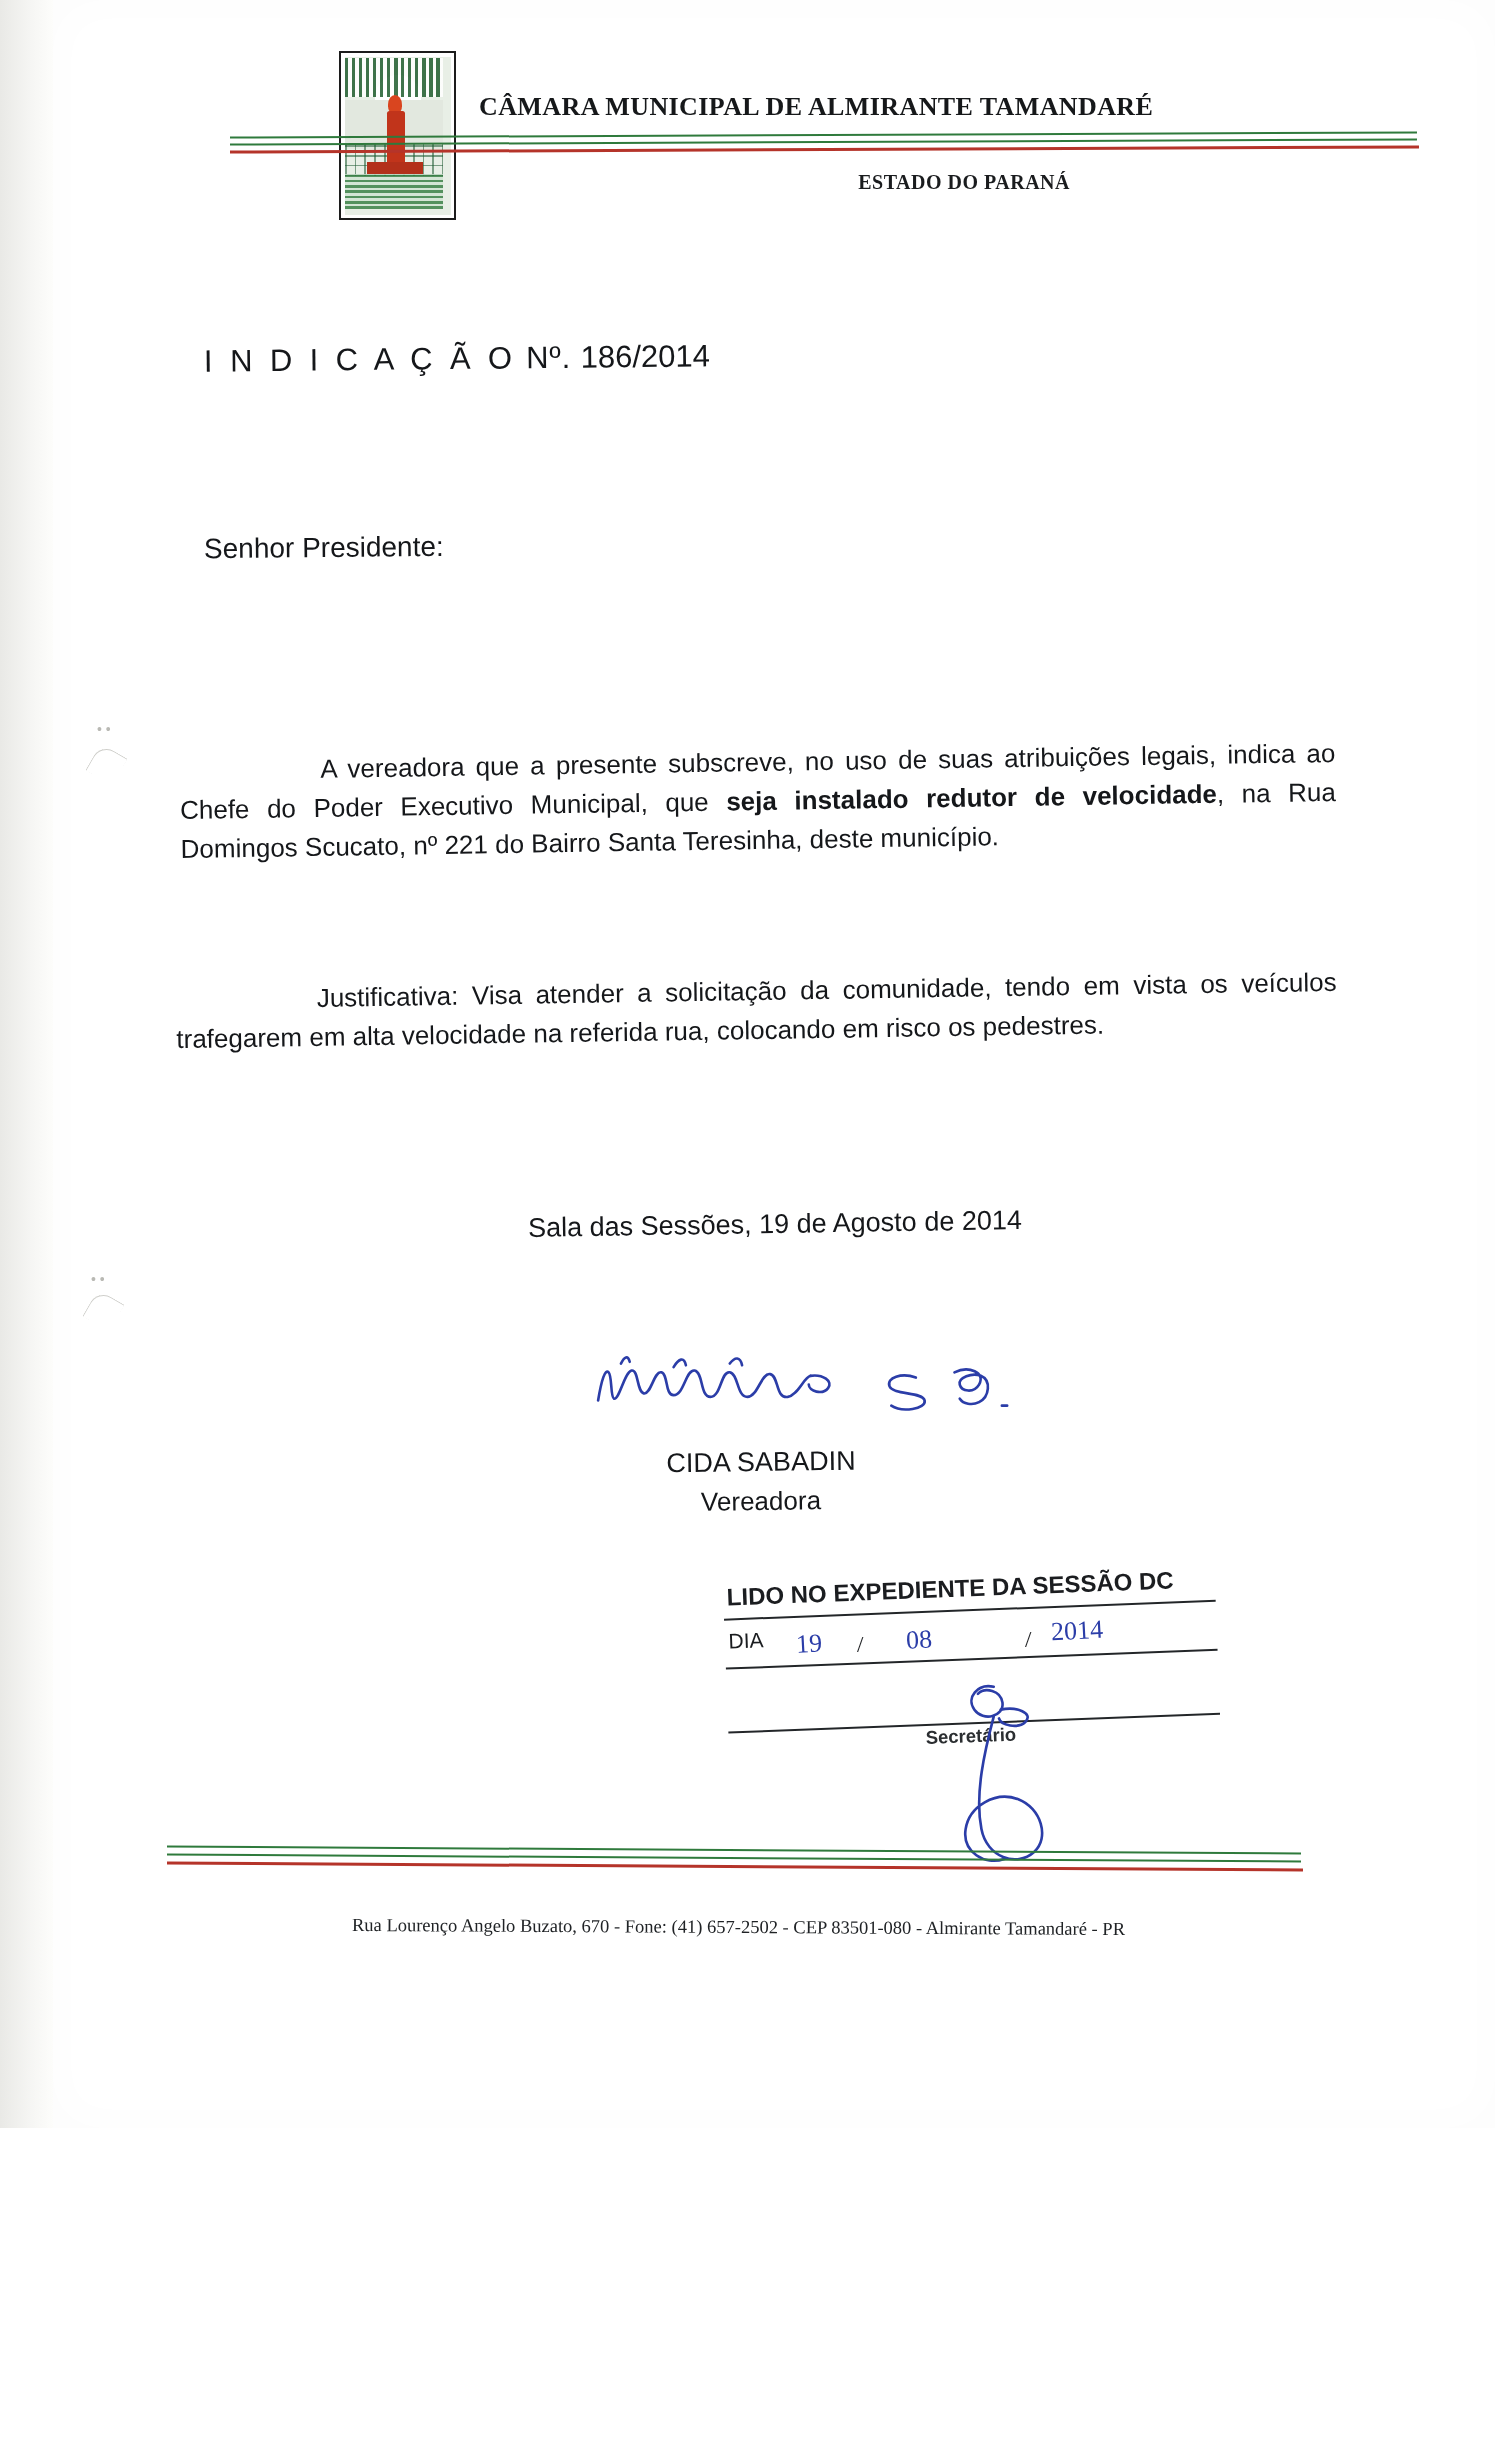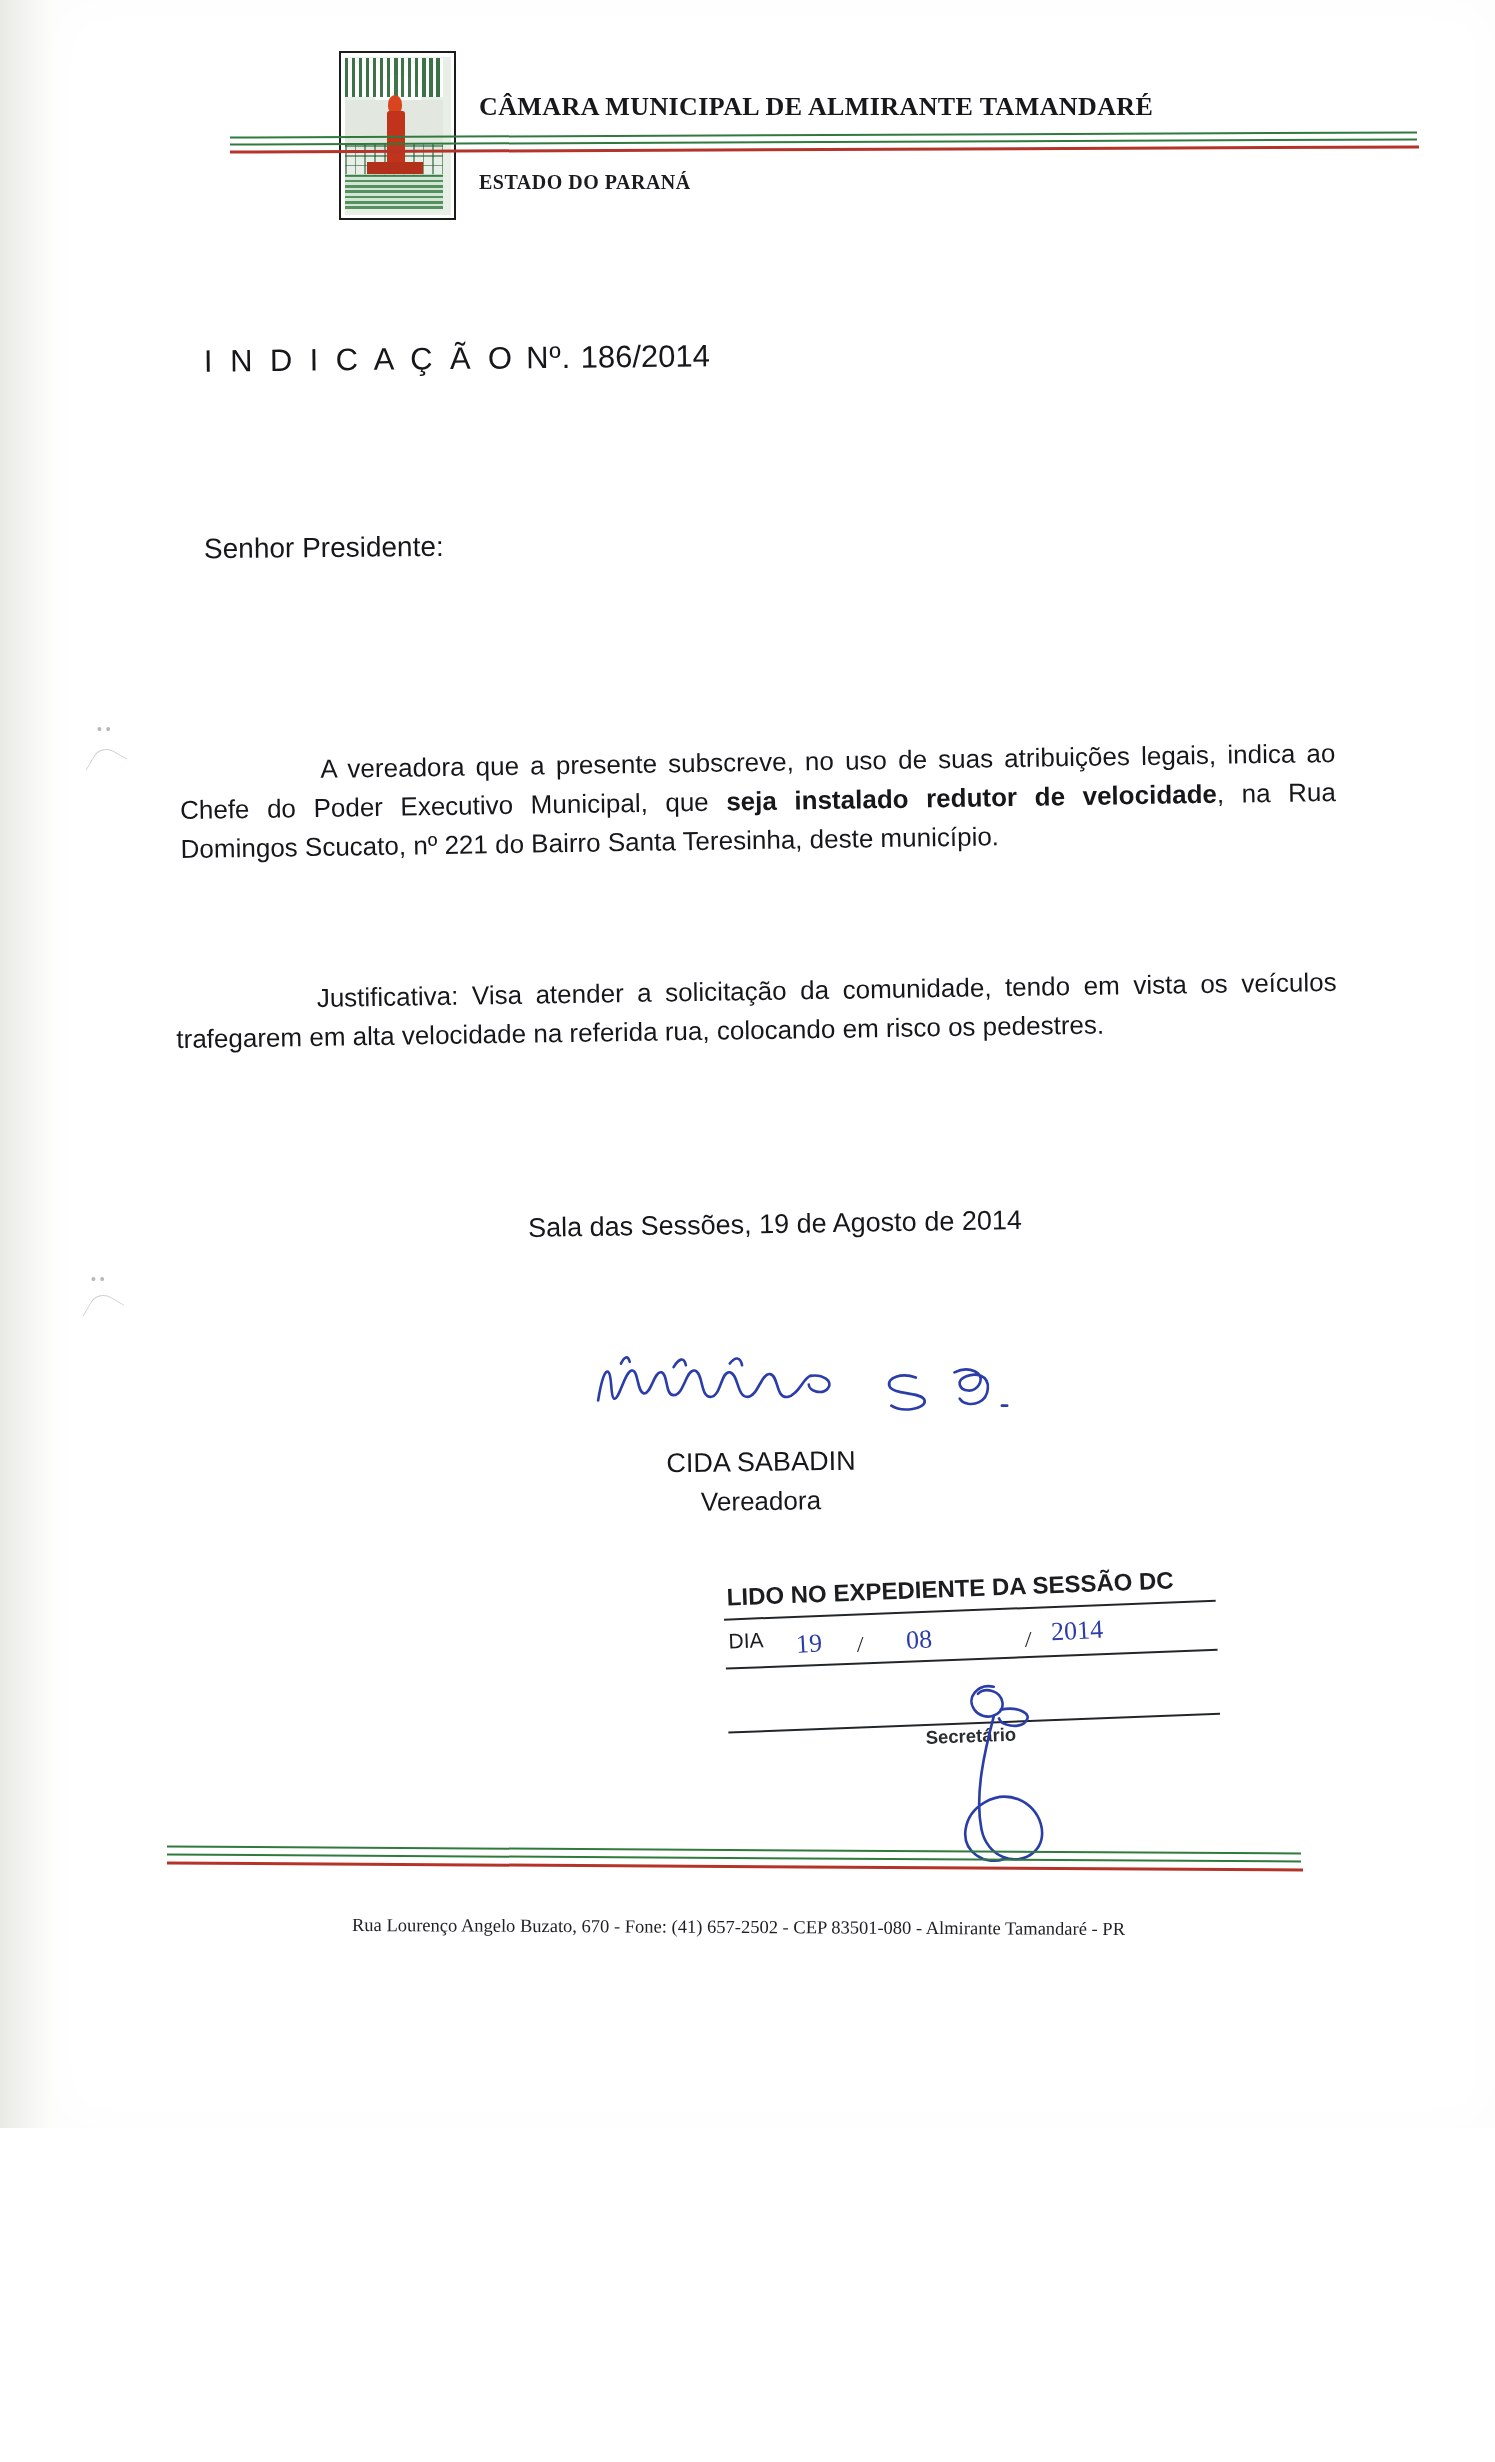--- a/index.html
+++ b/index.html
@@ -119,24 +119,24 @@
     width: 888px;
     font-family: "Liberation Serif", serif;
     font-size: 26px;
     font-weight: bold;
     letter-spacing: 0.4px;
     color: #16181a;
     white-space: nowrap;
   }
   .header-sub {
     position: absolute;
-    left: 479px;
+    left: 454px;
     top: 171px;
     width: 616px;
-    text-align: left;
+    text-align: right;
     font-family: "Liberation Serif", serif;
     font-size: 20px;
     font-weight: bold;
     letter-spacing: 0.5px;
     color: #1a1c1e;
   }
 
   .rule {
     position: absolute;
     height: 1.8px;

